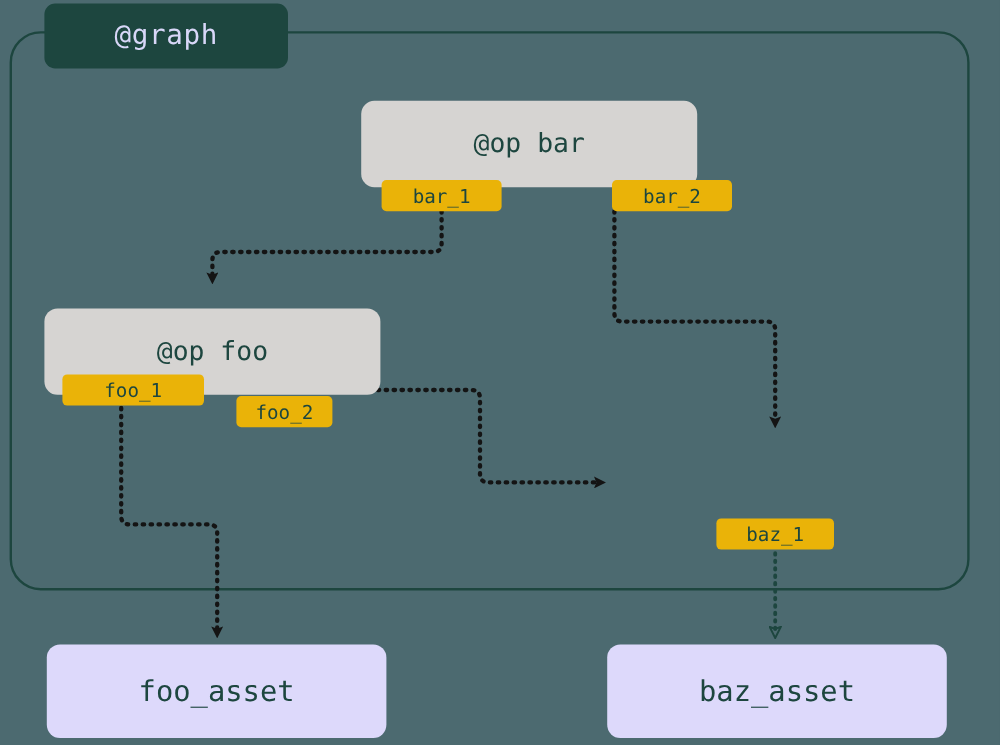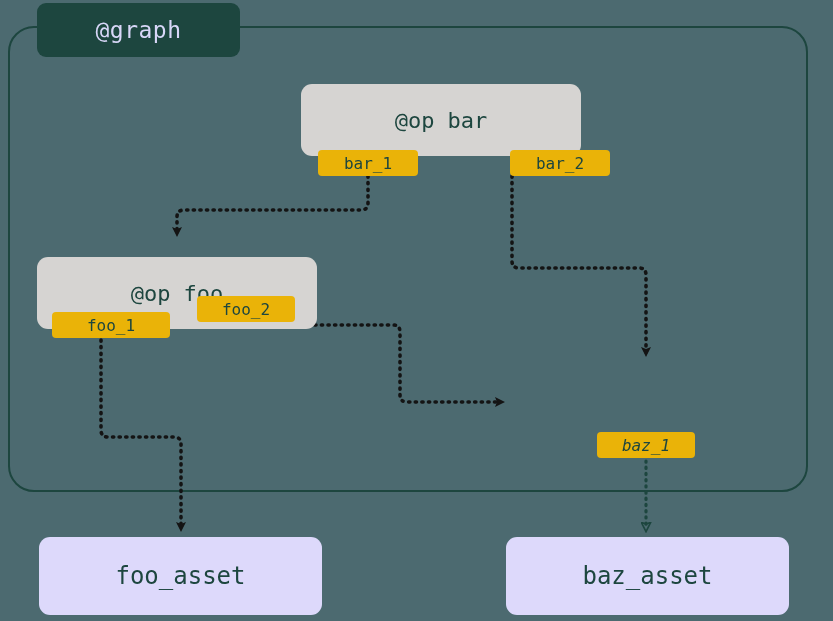--- a/index.html
+++ b/index.html
@@ -130,25 +130,25 @@
   <div class="port" style="left:462px; top:150px; width:100px; height:26px;margin-left:48px;">
     <span>bar_2</span>
   </div>
 
   <div class="op-node" style="left:37px; top:257px; width:280px; height:72px;">
     <span>@op foo</span>
   </div>
   <div class="port" style="left:52px; top:312px; width:118px; height:26px;">
     <span>foo_1</span>
   </div>
-  <div class="port" style="left:197px; top:296px; width:98px; height:26px;">
+  <div class="port" style="left:197px; top:330px; width:80px; height:26px;">
     <span>foo_2</span>
   </div>
 
-  <div class="port" style="left:597px; top:432px; width:98px; height:26px;font-style:italic;">
+  <div class="port" style="left:597px; top:432px; width:98px; height:26px;">
     <span>baz_1</span>
   </div>
 
   <div class="asset-node" style="left:506px; top:537px; width:283px; height:78px;">
     <span>baz_asset</span>
   </div>
   <div class="asset-node" style="left:39px; top:537px; width:283px; height:78px;">
     <span>foo_asset</span>
   </div>
 

